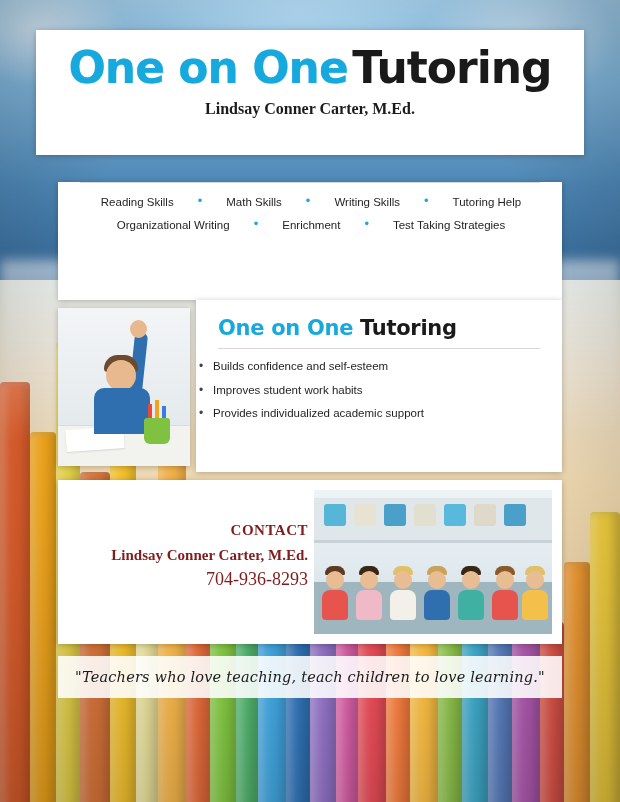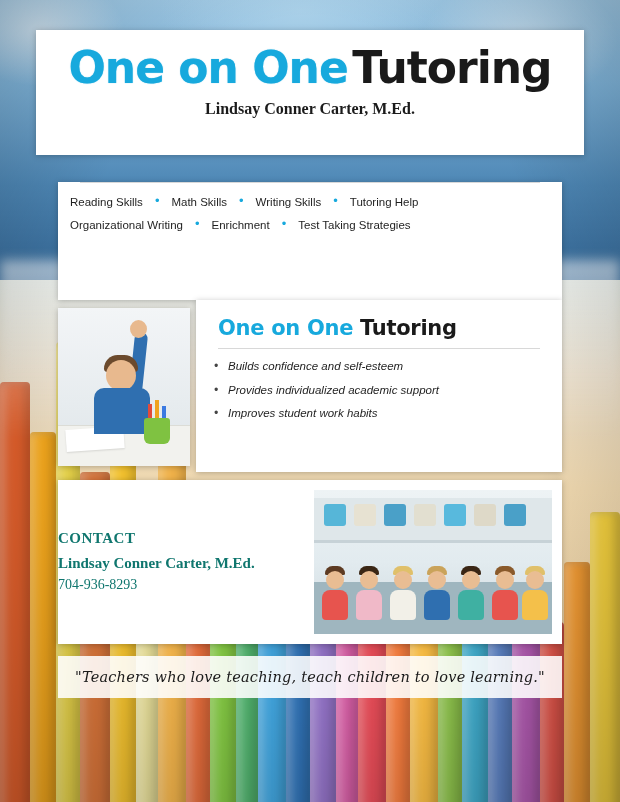--- a/index.html
+++ b/index.html
@@ -140,22 +140,23 @@
     color: #17a9dd;
     letter-spacing: -.3px;
   }
   #grades .rule {
     height: 1px;
     background: #d8d8d8;
     margin: 0 22px;
   }
   .skill-row {
     display: flex;
+    justify-content: center;
     align-items: center;
-    gap: 12px;
+    gap: 24px;
     font-size: 11.5px;
     color: #1f1f1f;
     padding: 12px 10px 0 12px;
   }
   .skill-row.second { padding-top: 10px; }
   .dot {
     color: #17a9dd;
     font-size: 13px;
     line-height: 1;
     transform: translateY(-1px);
@@ -186,23 +187,22 @@
     font-size: 21px;
     letter-spacing: -.3px;
   }
   #benefits h2 .b1 { color: #17a9dd; }
   #benefits h2 .b2 { color: #1a1a1a; }
   #benefits .rule {
     height: 1px; background: #d8d8d8; margin: 0 22px;
   }
   #benefits ul {
     margin: 0;
-    padding: 10px 16px 0 32px;
+    padding: 10px 16px 0 17px;
     list-style: none;
-    font-style: italic;
   }
   #benefits li {
     position: relative;
     font-size: 11.5px;
     color: #1f1f1f;
     line-height: 1.35;
     margin-bottom: 8px;
   }
   #benefits li::before {
     content: "•";
@@ -222,43 +222,43 @@
     height: 164px;
   }
   #contact .inner {
     position: relative;
     width: 100%;
     height: 100%;
   }
   #contact .txt {
     position: absolute;
     left: 0;
-    top: 50px;
+    top: 42px;
     width: 250px;
-    text-align: left;
+    text-align: right;
     font-family: "Liberation Serif", serif;
-    color: #0f766e;
+    color: #7f1d1d;
   }
   #contact .lbl {
     font-size: 15px;
     font-weight: bold;
     letter-spacing: .5px;
     margin-bottom: 8px;
   }
   #contact .cname {
     font-size: 15px;
     font-weight: bold;
     margin-bottom: 5px;
   }
   #contact .cmail {
     font-size: 14px;
     margin-bottom: 4px;
   }
   #contact .cphone {
-    font-size: 14px;
+    font-size: 18px;
   }
   #photo-right {
     position: absolute;
     right: 10px;
     top: 10px;
     width: 238px;
     height: 144px;
     overflow: hidden;
     background: #d9e3e8;
   }
@@ -382,22 +382,22 @@
   </div>
 
   <div id="benefits" class="card">
     <h2>
       <span class="b1">One on One</span>
       <span class="b2">Tutoring</span>
     </h2>
     <div class="rule"></div>
     <ul>
       <li>Builds confidence and self-esteem</li>
+      <li>Improves student work habits</li>
       <li>Provides individualized academic support</li>
-      <li>Improves student work habits</li>
     </ul>
   </div>
 
   <div id="photo-left" class="card">
     <div class="photo-inner blur">
       <div class="ph-wall"></div>
       <div class="ph-desk"></div>
       <div class="ph-paper"></div>
       <div class="ph-arm"></div>
       <div class="ph-hand"></div>

